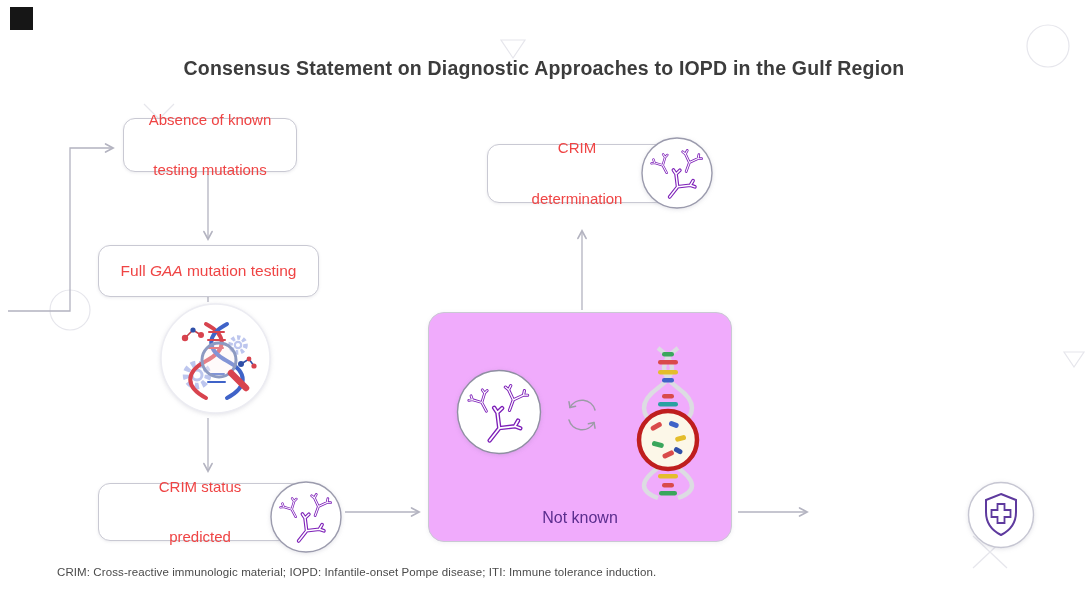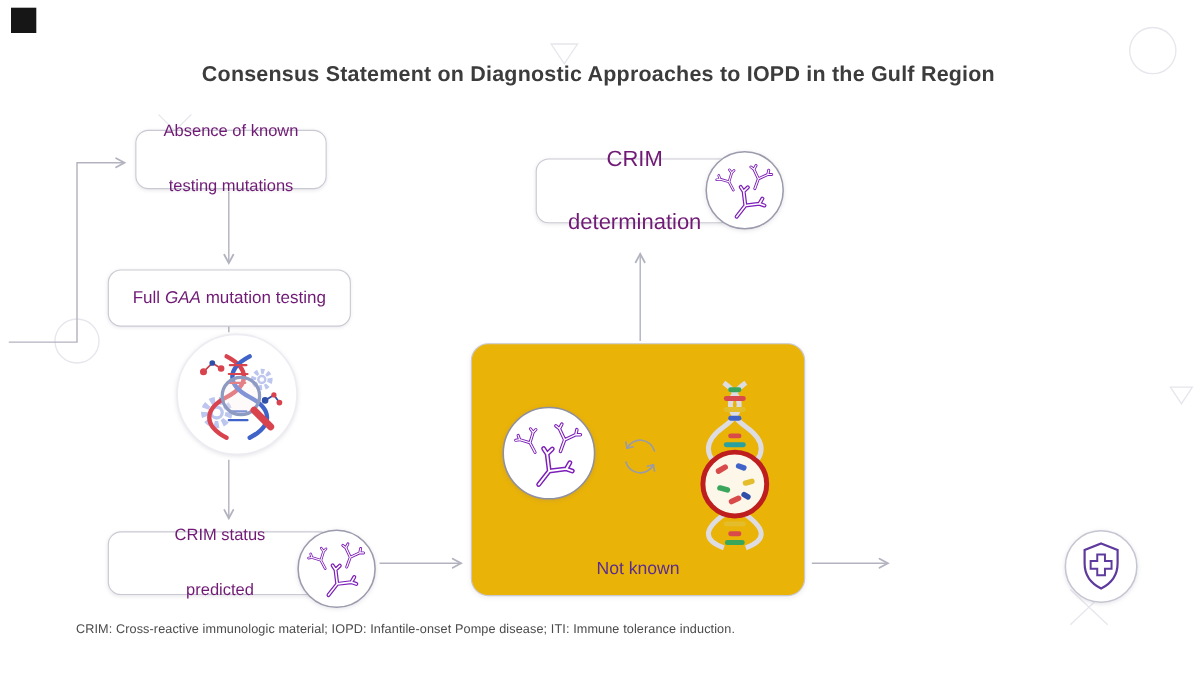--- a/index.html
+++ b/index.html
@@ -9,36 +9,36 @@
   }
   .title{
     position:absolute;top:57px;left:0;width:100%;text-align:center;
     font-size:19.5px;font-weight:bold;color:#3c3c3c;letter-spacing:.2px;
   }
   .corner-square{position:absolute;left:10px;top:7px;width:23px;height:23px;background:#161616;}
   .overlay{position:absolute;left:0;top:0;z-index:1;}
   .fbox{
     position:absolute;z-index:2;background:#fff;border:1.2px solid #c9c9d3;border-radius:12px;
     display:flex;flex-direction:column;align-items:center;justify-content:center;
-    color:#701a75;font-size:15px;line-height:1.22;text-align:left;
+    color:#ef4444;font-size:15px;line-height:1.22;text-align:left;
     box-shadow:0 1px 3px rgba(120,120,140,.14);
     gap:32px;
   }
   .bigbox{
-    position:absolute;z-index:2;background:#eab308;border:1.3px solid #c9c9d3;border-radius:16px;
+    position:absolute;z-index:2;background:#f0abfc;border:1.3px solid #c9c9d3;border-radius:16px;
     box-shadow:0 1px 4px rgba(120,120,140,.10);
   }
   .notknown{
     position:absolute;bottom:14px;left:0;width:100%;text-align:center;
     color:#5b2d8e;font-size:16px;
   }
   .icirc{position:absolute;z-index:3;filter:drop-shadow(0 1px 2px rgba(100,100,130,.18));}
   .footnote{
     position:absolute;left:57px;top:566px;z-index:2;
-    font-size:11.5px;color:#4a4a4a;letter-spacing:.1px;margin-left:12px;
+    font-size:11.5px;color:#4a4a4a;letter-spacing:.1px;
   }
   .abo{stroke:#7d1fb8;stroke-width:4.8;fill:none;stroke-linecap:round;stroke-linejoin:round;}
   .abi{stroke:#ffffff;stroke-width:1.9;fill:none;stroke-linecap:round;stroke-linejoin:round;}
 </style>
 </head>
 <body>
 
 <div class="canvas">
 
   <div class="corner-square"></div>
@@ -81,21 +81,21 @@
 
   <div class="fbox" style="left:98px;top:483px;width:202px;height:56px">
     <div>CRIM status</div>
     <div>predicted</div>
   </div>
 
   <div class="fbox" style="left:98px;top:245px;width:219px;height:50px;font-size:15.5px">
     <div><span>Full </span><i>GAA</i><span> mutation testing</span></div>
   </div>
 
-  <div class="fbox" style="left:487px;top:144px;width:178px;height:57px;font-size:20px">
+  <div class="fbox" style="left:487px;top:144px;width:178px;height:57px;font-size:15px">
     <div>CRIM</div>
     <div>determination</div>
   </div>
 
   <div class="bigbox" style="left:428px;top:312px;width:302px;height:228px">
     <div class="notknown">Not known</div>
   </div>
 
 
   <svg class="icirc" style="left:159px;top:302px" width="113" height="113" viewBox="0 0 113 113">

